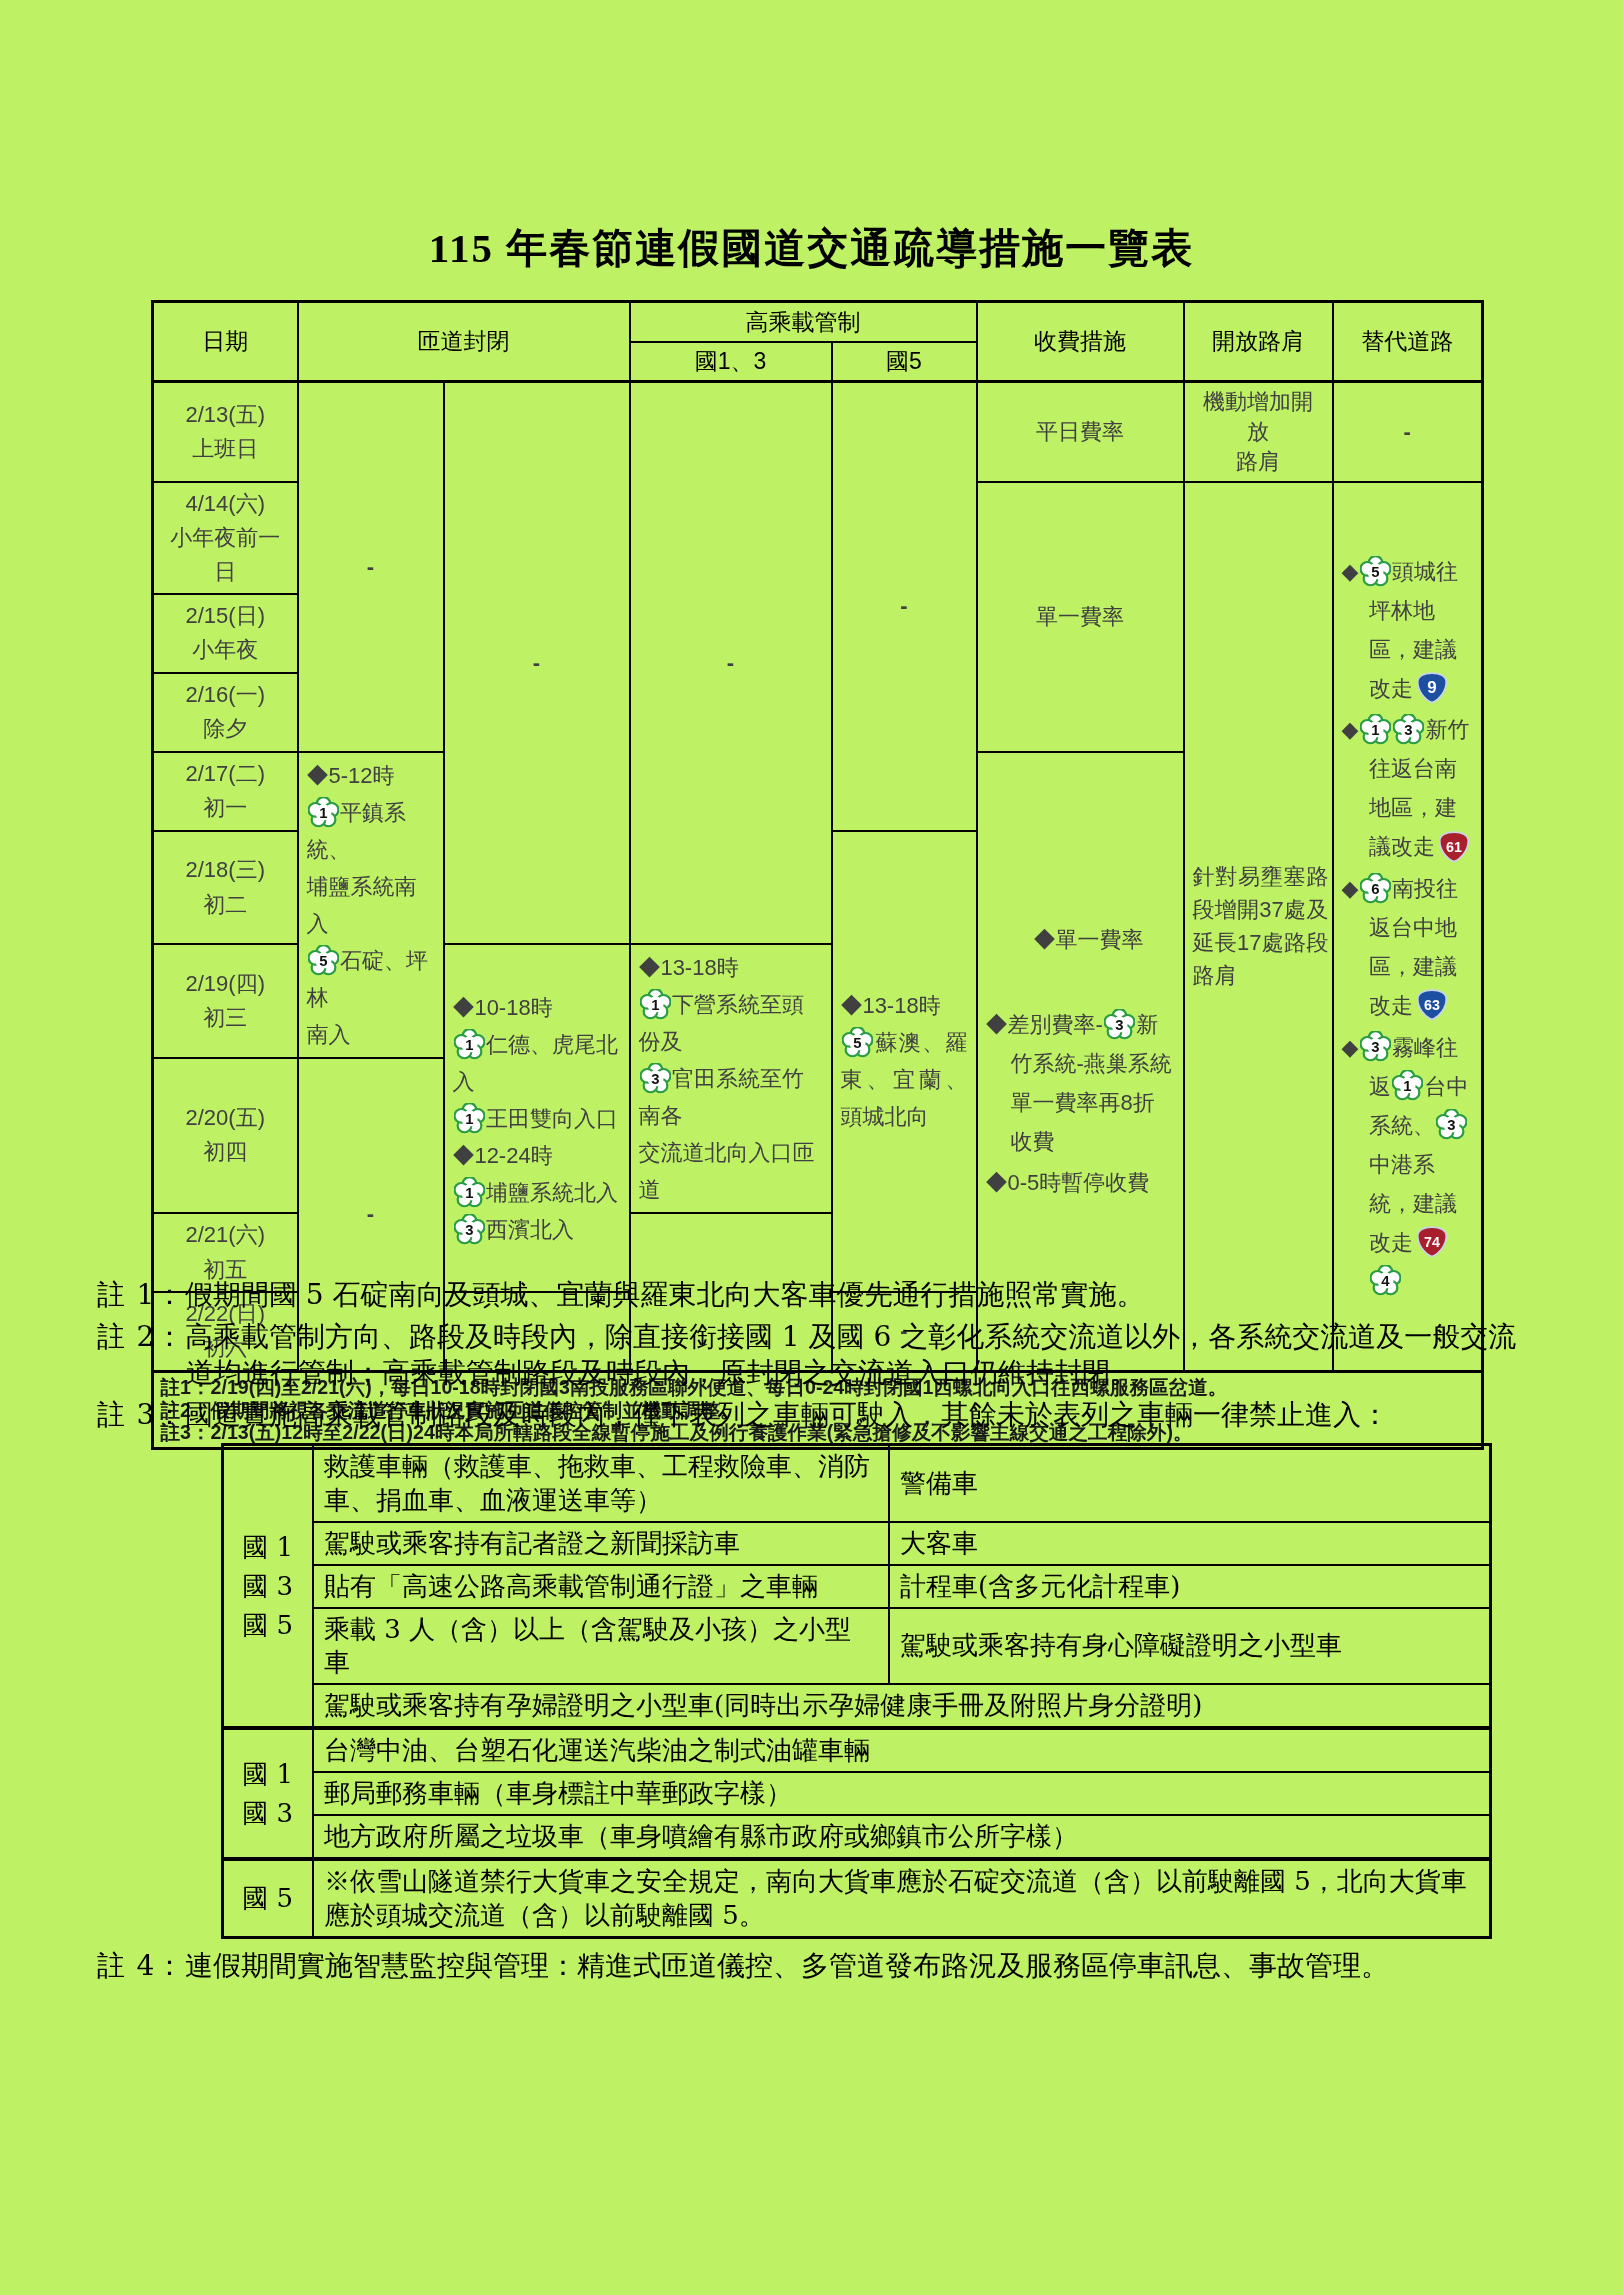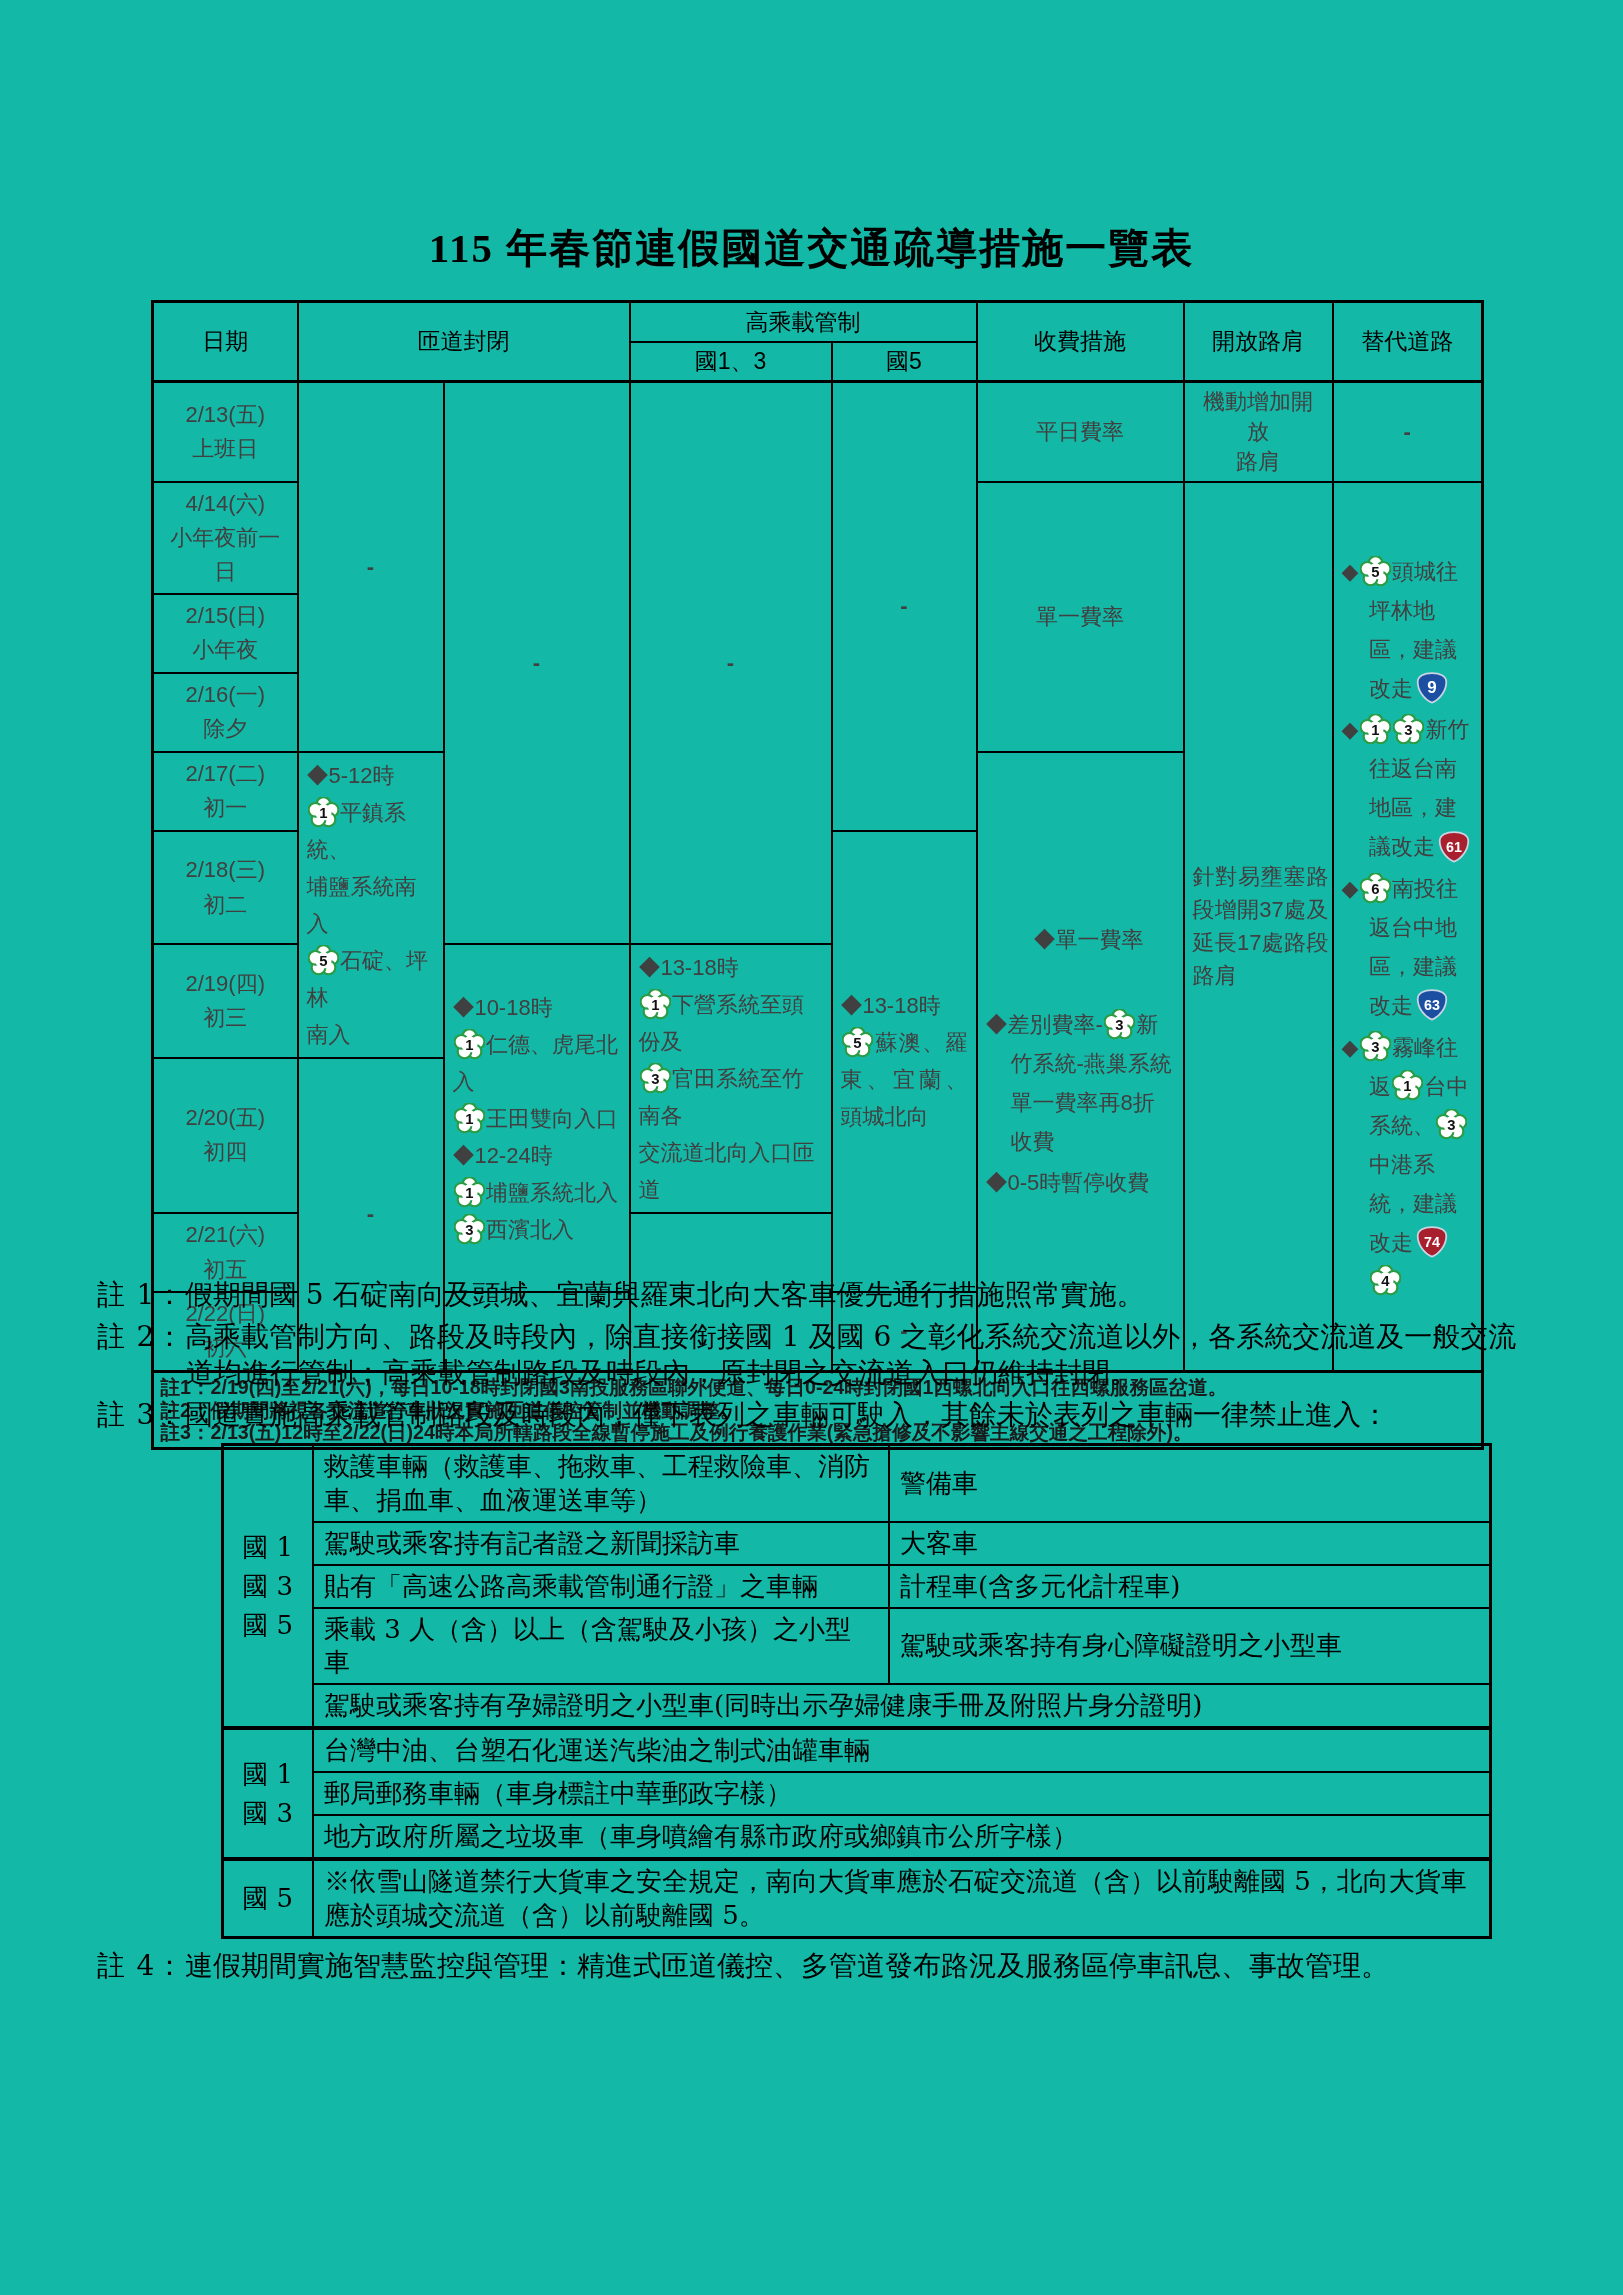--- a/index.html
+++ b/index.html
@@ -1,16 +1,16 @@
 <!DOCTYPE html>
 <html style="font-size:10.5px"><head>
 <meta charset="utf-8">
 <style>
   html,body{margin:0;padding:0;background:#e8e8e8;}
-  .page{position:relative;width:1623px;height:2295px;background:#14b8a6;
+  .page{position:relative;width:1623px;height:2295px;background:#bef264;
         font-family:"Liberation Sans",sans-serif;color:#000;overflow:hidden;}
   
   .title{position:absolute;top:221px;left:0;width:100%;margin:0;text-align:center;
          font-family:"Liberation Serif",serif;font-weight:bold;font-size:41px;letter-spacing:2px;}
   
   table.main{position:absolute;left:151px;top:300px;border-collapse:collapse;table-layout:fixed;
              width:1330px;border:3.3px solid #000;}
   table.main th,table.main td{border:2px solid #000;overflow:hidden;}
   table.main thead th{font-size:23px;font-weight:normal;color:#000;text-align:center;
                       vertical-align:middle;line-height:1.15;padding:1.3px;}

